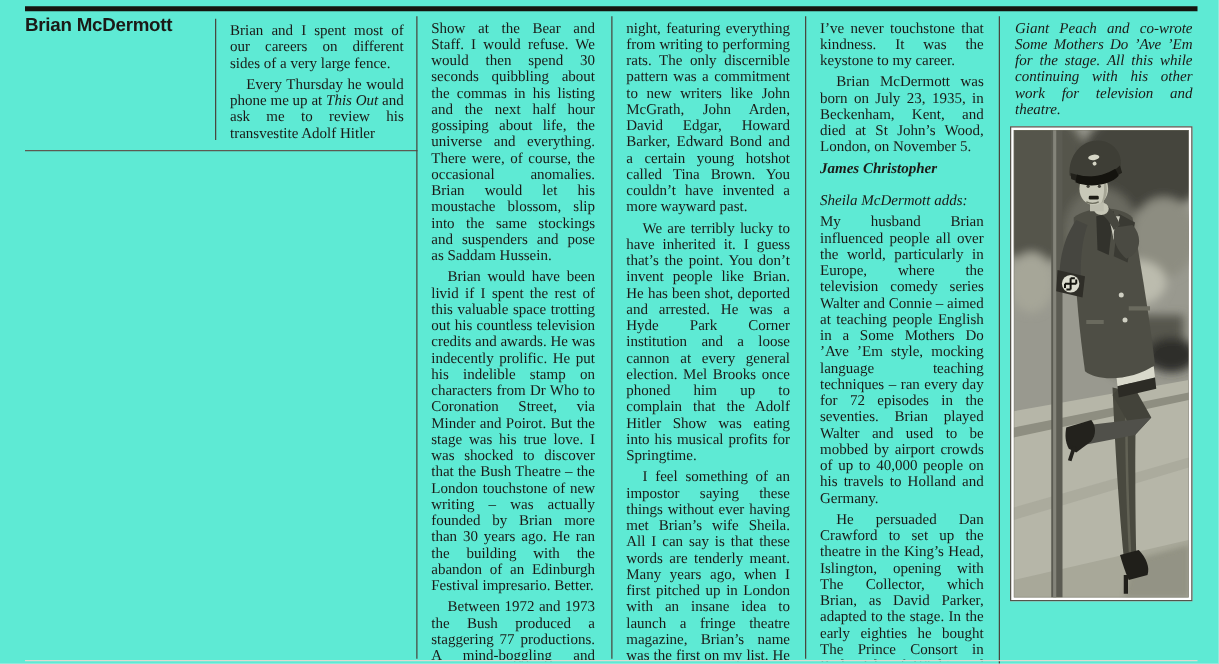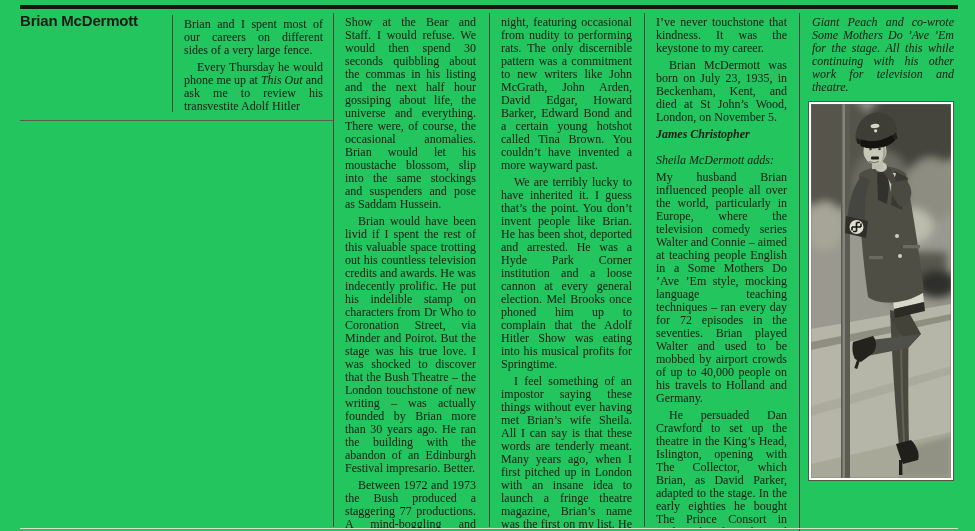--- a/index.html
+++ b/index.html
@@ -3,21 +3,21 @@
 <meta charset="utf-8">
 <style>
   html,body{margin:0;padding:0;}
   body{
     width:975px;height:531px;
     background:#efeeea;
     font-family:"Liberation Serif", serif;
   }
   .page{
     position:relative;width:975px;height:531px;
-    background:#22c55e;color:#1b1a17;overflow:hidden;
+    background:#5eead4;color:#1b1a17;overflow:hidden;
   }
   .top-rule{position:absolute;left:20px;top:5px;width:938px;height:4px;background:#15140f;}
   .bottom-rule{position:absolute;left:20px;top:528px;width:938px;height:1px;background:#dddbd2;}
   .hrule-left{position:absolute;left:20px;top:120px;width:314px;height:1px;background:#5c5a52;}
   .vrule{position:absolute;width:1px;background:#49473f;}
   .v1{left:172px;top:15px;height:97px;}
   .v2{left:333px;top:13px;height:514px;}
   .v3{left:489px;top:13px;height:514px;}
   .v4{left:644px;top:13px;height:514px;}
   .v5{left:799px;top:13px;height:518px;}
@@ -75,21 +75,21 @@
 
   <section class="col col3">
     <p>Show at the Bear and Staff. I would refuse. We would then spend 30 seconds quibbling about the commas in his listing and the next half hour gossiping about life, the universe and everything. There were, of course, the occasional anomalies. Brian would let his moustache blossom, slip into the same stockings and suspenders and pose as Saddam Hussein.</p>
     <p class="indent">Brian would have been livid if I spent the rest of this valuable space trotting out his countless television credits and awards. He was indecently prolific. He put his indelible stamp on characters from Dr Who to Coronation Street, via Minder and Poirot. But the stage was his true love. I was shocked to discover that the Bush Theatre – the London touchstone of new writing – was actually founded by Brian more than 30 years ago. He ran the building with the abandon of an Edinburgh Festival impresario. Better.</p>
     <p class="indent">Between 1972 and 1973 the Bush produced a staggering 77 productions. A mind-boggling and utterly unrepeatable feat. Shows opened morning, noon and</p>
   </section>
 
   <div class="vrule v3"></div>
 
   <section class="col col4">
-    <p>night, featuring occasional from nudity to performing rats. The only discernible pattern was a commitment to new writers like John McGrath, John Arden, David Edgar, Howard Barker, Edward Bond and a certain young hotshot called Tina Brown. You couldn’t have invented a more wayward past.</p>
+    <p>night, featuring everything from writing to performing rats. The only discernible pattern was a commitment to new writers like John McGrath, John Arden, David Edgar, Howard Barker, Edward Bond and a certain young hotshot called Tina Brown. You couldn’t have invented a more wayward past.</p>
     <p class="indent">We are terribly lucky to have inherited it. I guess that’s the point. You don’t invent people like Brian. He has been shot, deported and arrested. He was a Hyde Park Corner institution and a loose cannon at every general election. Mel Brooks once phoned him up to complain that the Adolf Hitler Show was eating into his musical profits for Springtime.</p>
     <p class="indent">I feel something of an impostor saying these things without ever having met Brian’s wife Sheila. All I can say is that these words are tenderly meant. Many years ago, when I first pitched up in London with an insane idea to launch a fringe theatre magazine, Brian’s name was the first on my list. He put a cheque for £50 in the post the same day. I doubt he could have afforded it.</p>
   </section>
 
   <div class="vrule v4"></div>
 
   <section class="col col5">
     <p>I’ve never touchstone that kindness. It was the keystone to my career.</p>
     <p class="indent">Brian McDermott was born on July 23, 1935, in Beckenham, Kent, and died at St John’s Wood, London, on November 5.</p>
     <p class="byline">James Christopher</p>

